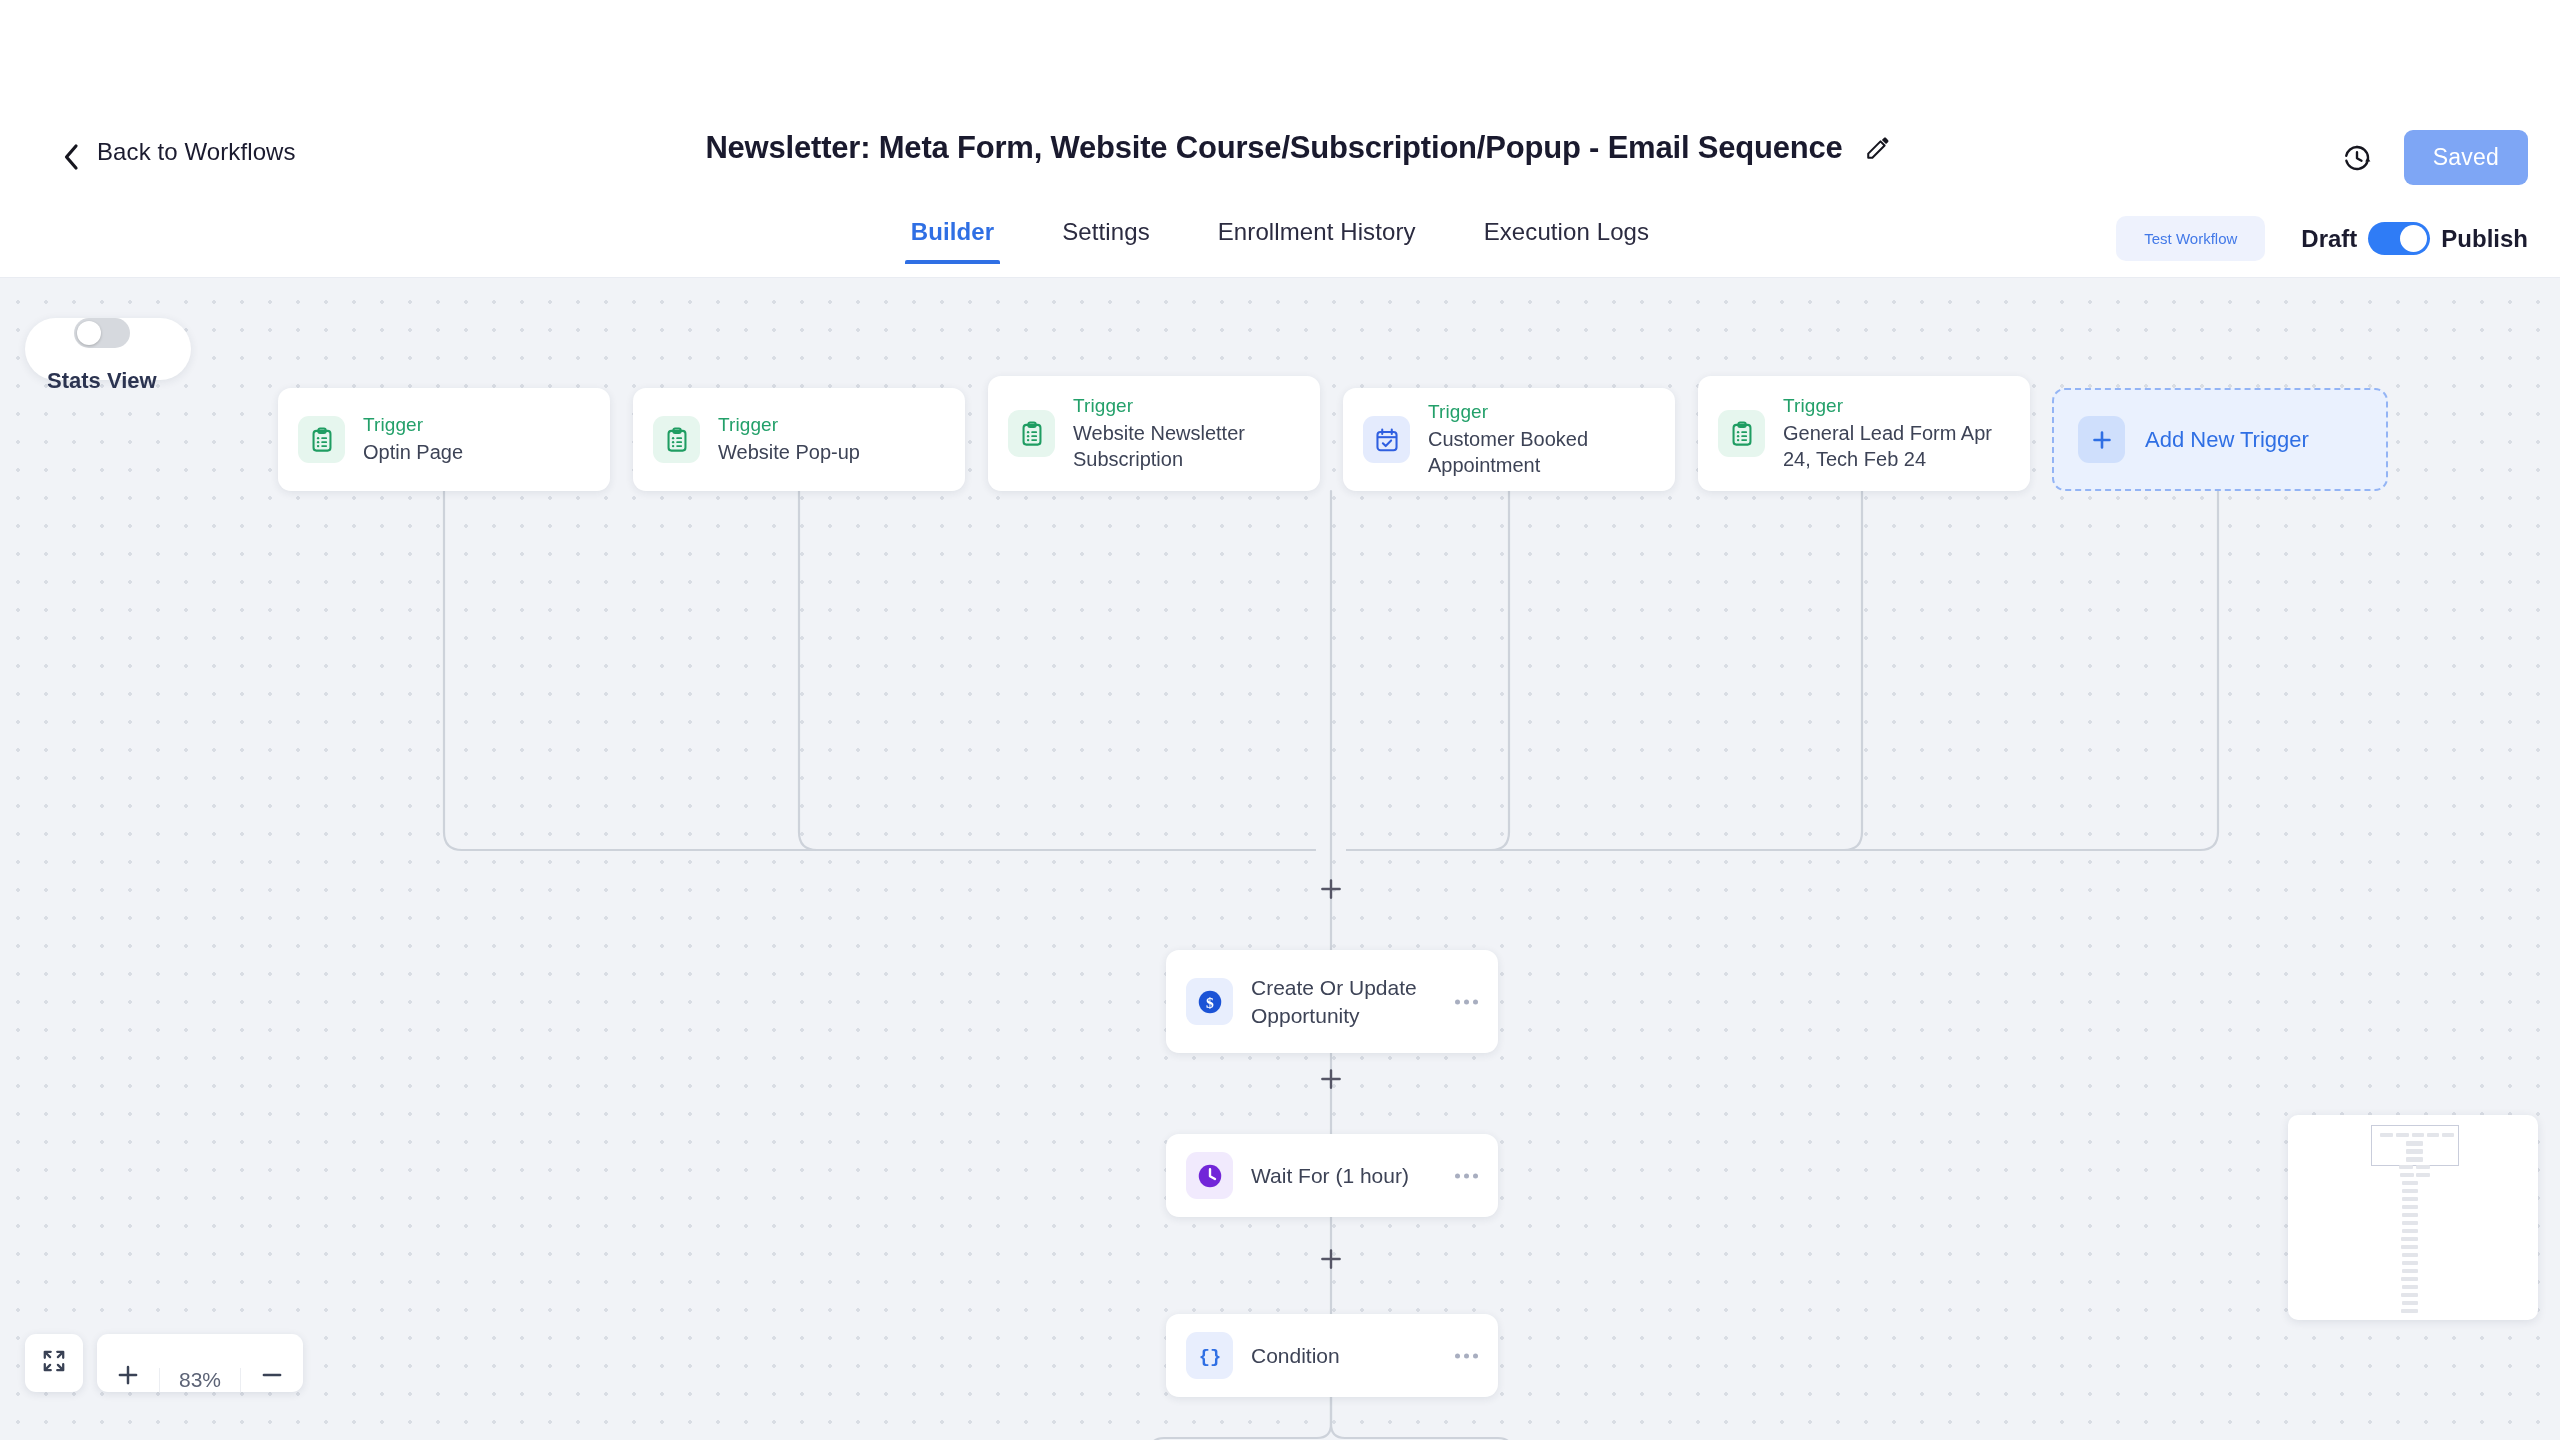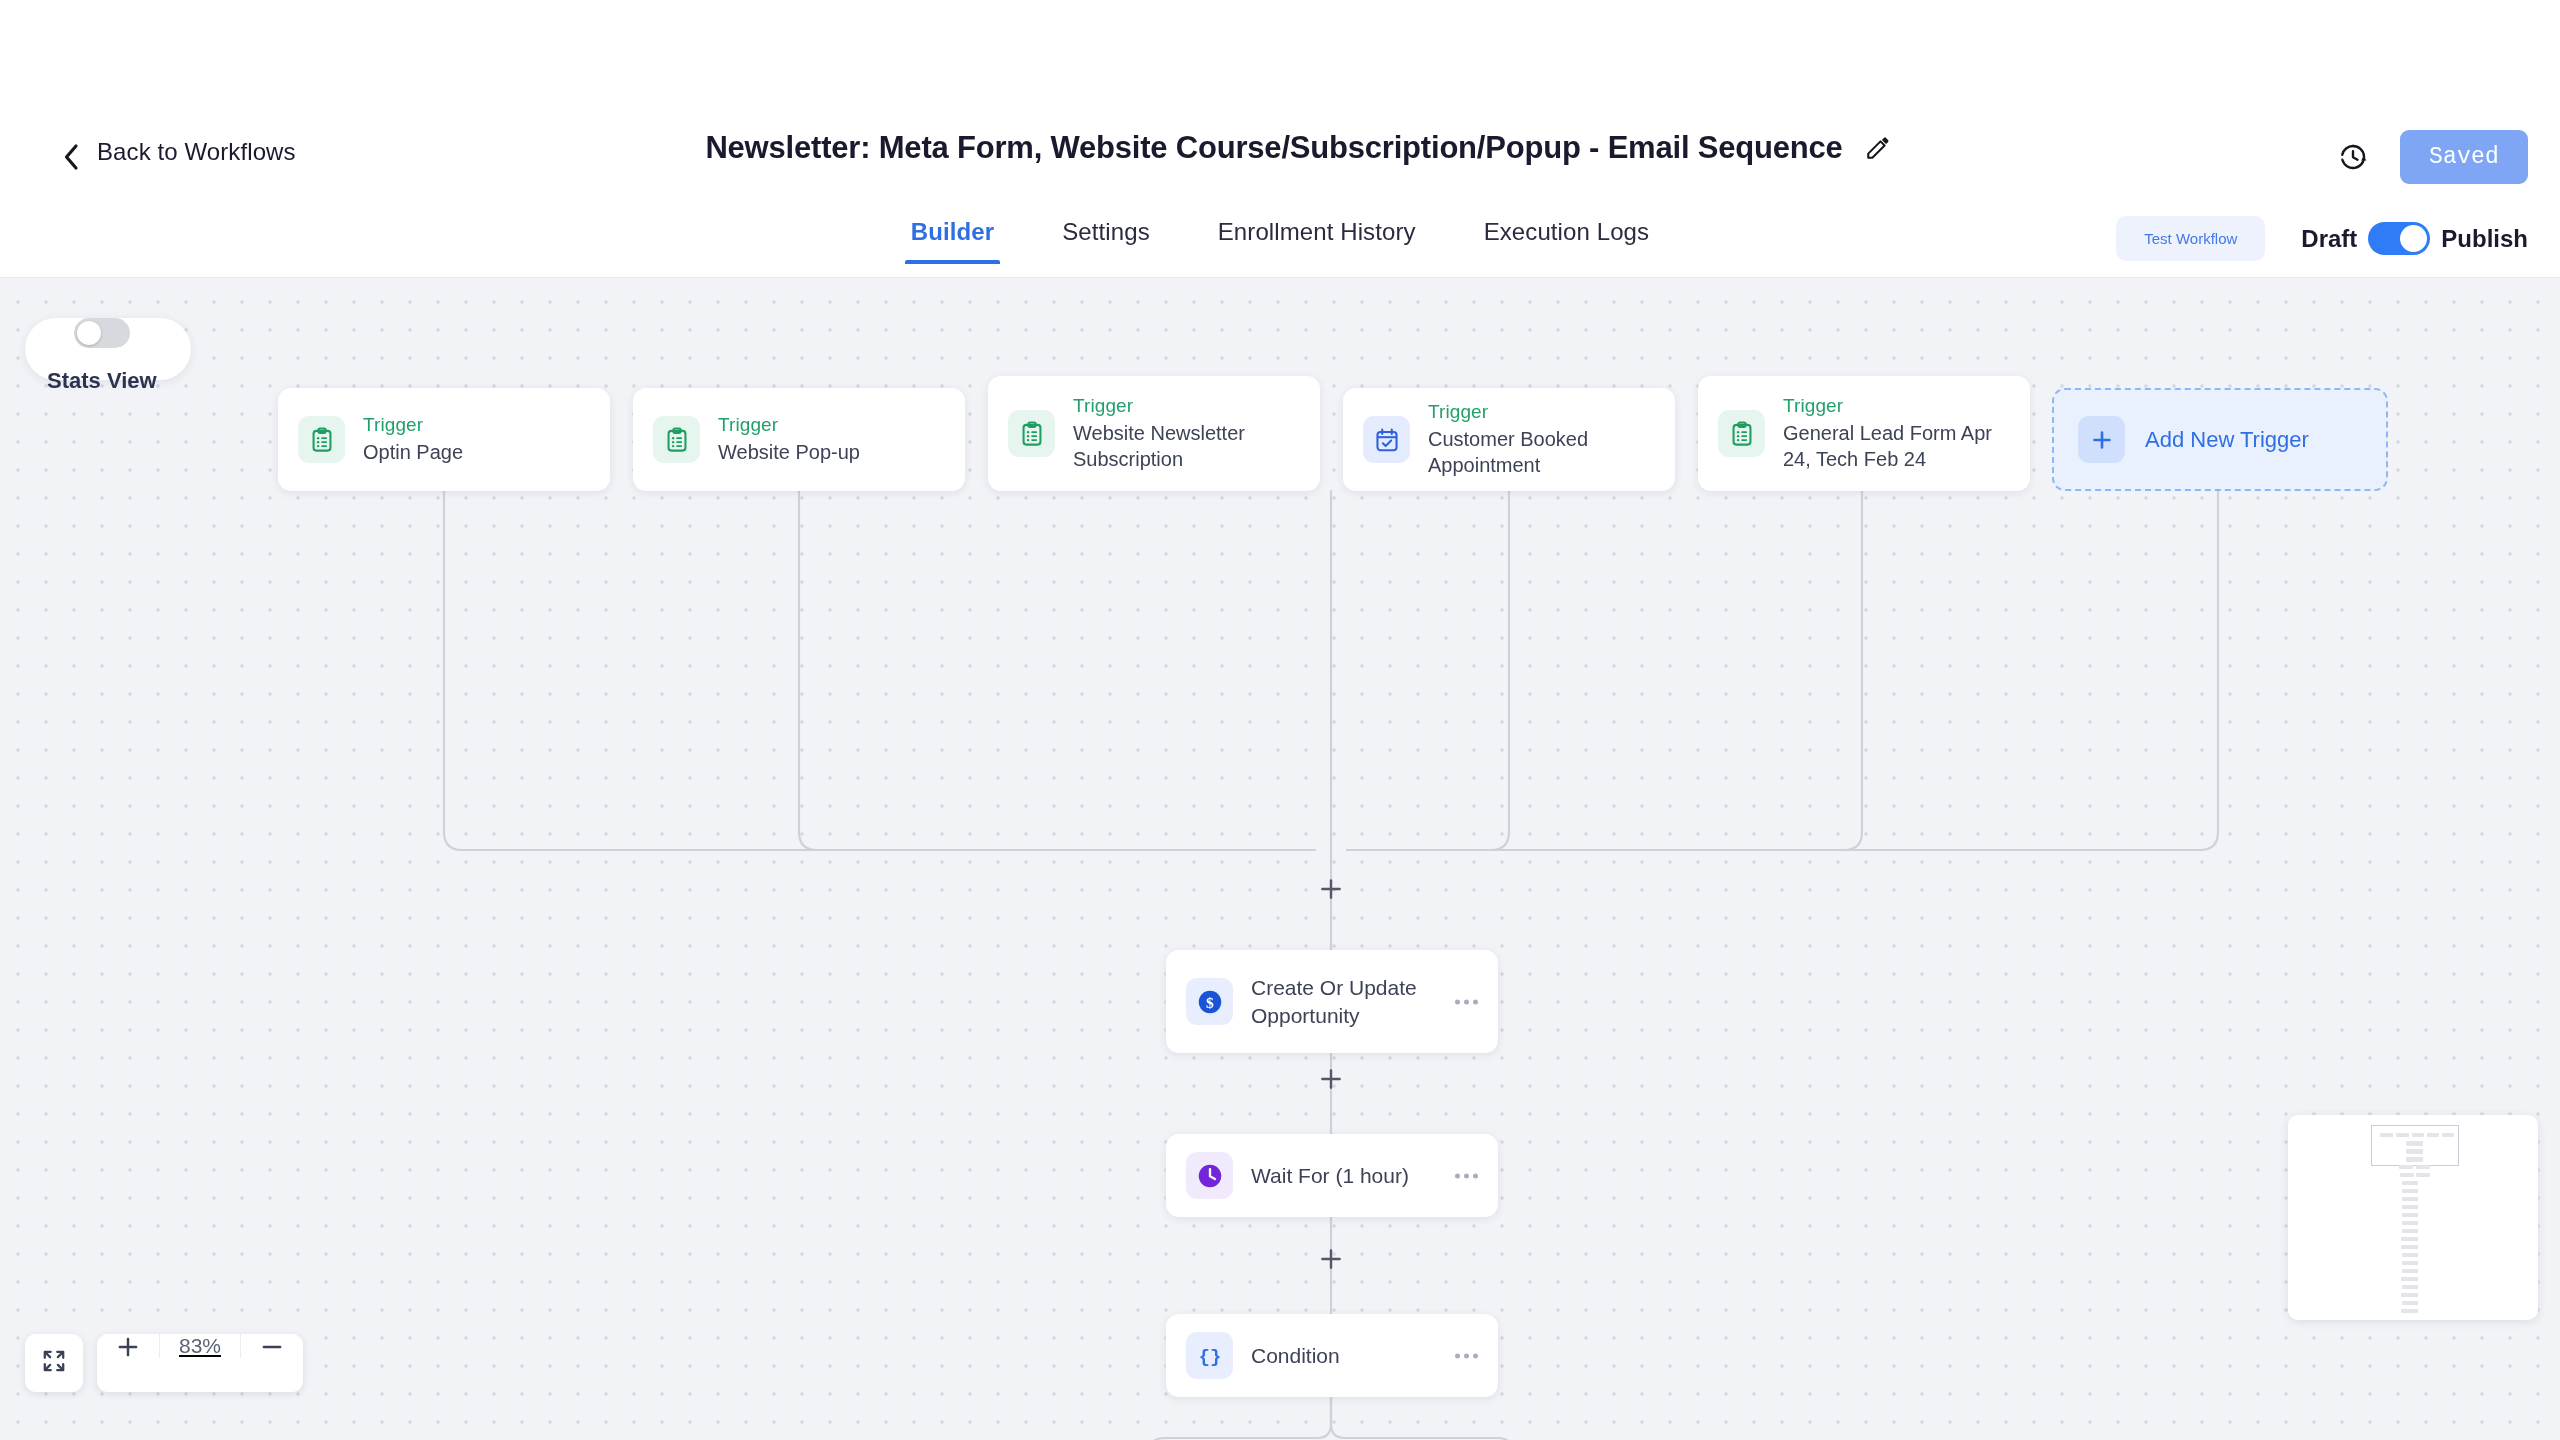--- a/index.html
+++ b/index.html
@@ -44,21 +44,21 @@
   .hdr-right {
     position: absolute; right: 32px; top: 130px;
     display: flex; align-items: center; gap: 32px;
   }
   .history-icon { cursor: pointer; display: flex; }
   .history-icon svg { display: block; }
   .saved-btn {
     background: #7ea6f5; color: #ffffff;
     font-size: 23px; border: none; border-radius: 9px;
     padding: 14px 29px; cursor: pointer; letter-spacing: .2px;
-    font-family: Liberation Mono, monospace;
+    font-family: Liberation Sans, sans-serif;
   }
 
   
   .tabbar {
     position: absolute; top: 0; left: 0; width: 2560px; height: 278px;
     border-bottom: 1px solid #e9ecf2;
   }
   .tabs {
     position: absolute; left: 0; top: 218px; width: 2560px;
     display: flex; justify-content: center; gap: 0;
@@ -171,21 +171,21 @@
     display: flex; align-items: center; gap: 14px;
   }
   .fit-btn {
     width: 58px; height: 58px; background: #fff; border-radius: 11px;
     display: flex; align-items: center; justify-content: center;
     box-shadow: 0 2px 8px rgba(28,40,64,.10); cursor: pointer;
   }
   .zoom-group {
     height: 58px; background: #fff; border-radius: 11px;
     box-shadow: 0 2px 8px rgba(28,40,64,.10);
-    display: flex; align-items: flex-start; overflow: hidden; text-decoration: underline;
+    display: flex; align-items: flex-end; overflow: hidden;
   }
   .zoom-btn {
     width: 62px; display: flex; align-items: center; justify-content: center;
     cursor: pointer;
   }
   .zoom-val {
     width: 82px; display: flex; align-items: center; justify-content: center;
     font-size: 21px; color: #5c6376;
     border-left: 1px solid #eceef2; border-right: 1px solid #eceef2;
   }

